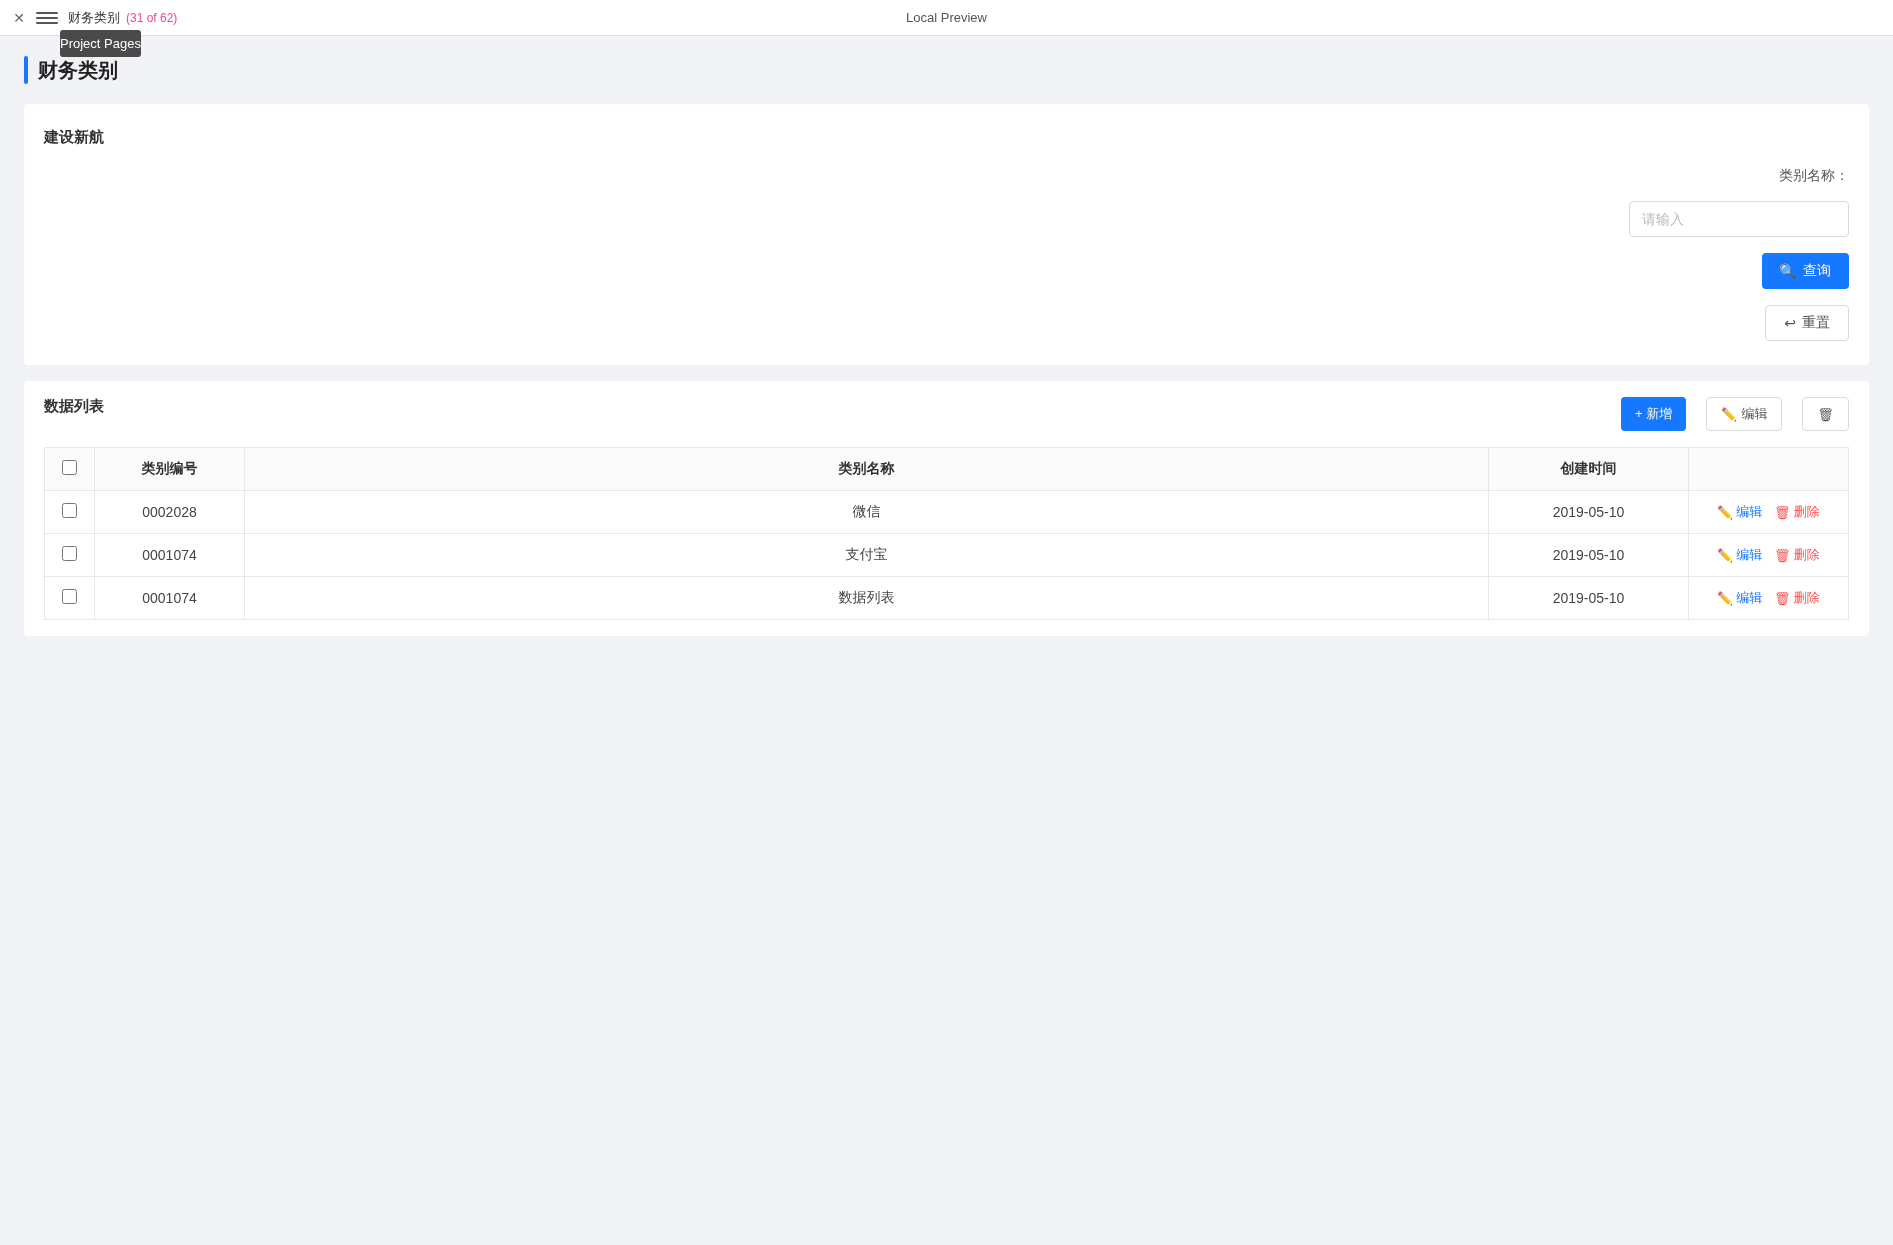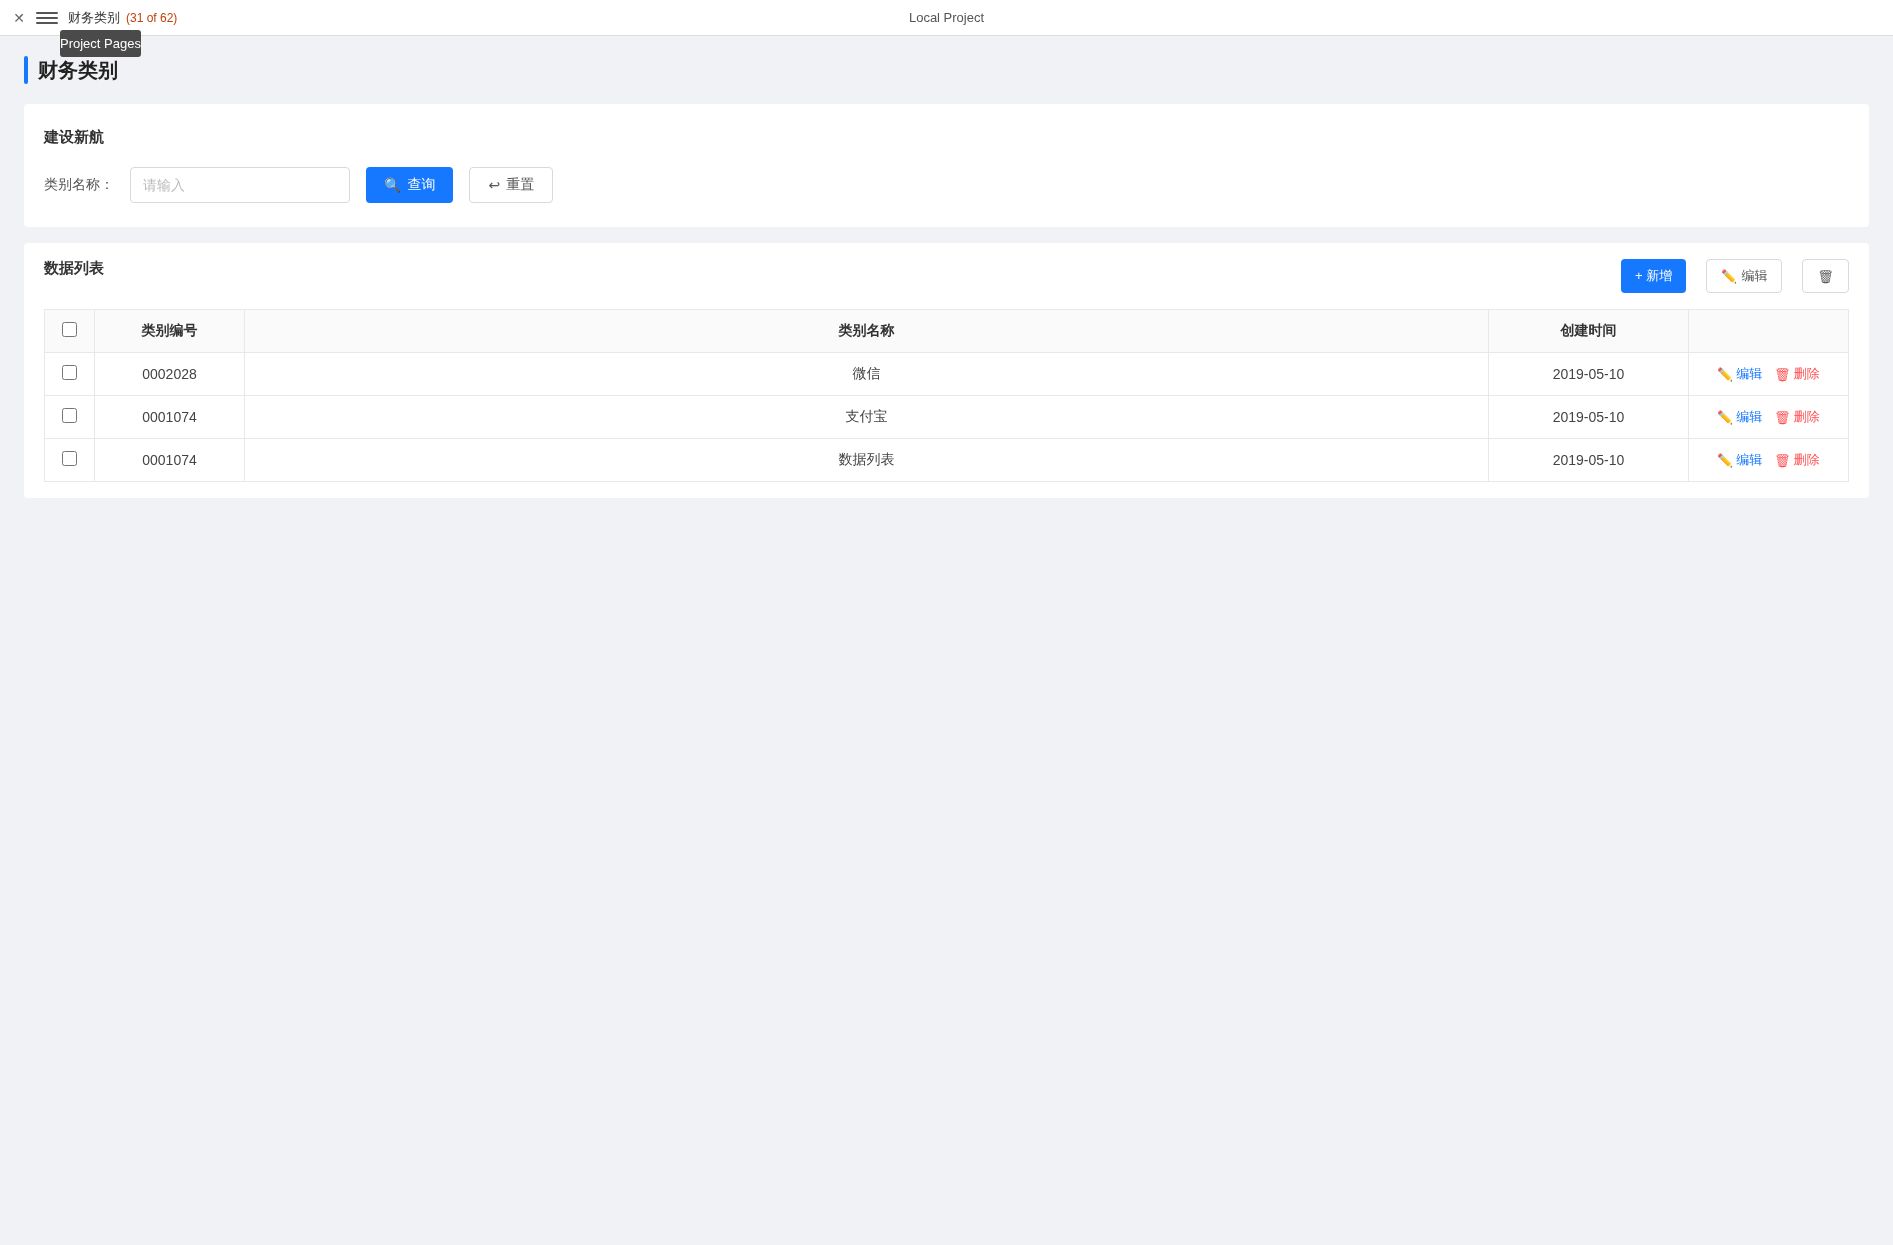--- a/index.html
+++ b/index.html
@@ -51,21 +51,21 @@
       display: flex;
       align-items: center;
       gap: 6px;
     }
     .tab-label {
       font-size: 13px;
       color: #333;
     }
     .tab-count {
       font-size: 12px;
-      color: #c2410c;
+      color: #ec4899;
     }
     .title-bar-center {
       position: absolute;
       left: 50%;
       transform: translateX(-50%);
       font-size: 13px;
       color: #555;
     }
 
     
@@ -115,22 +115,23 @@
       margin-bottom: 16px;
     }
     .filter-section-title {
       font-size: 15px;
       font-weight: 600;
       color: #333;
       margin-bottom: 20px;
     }
     .filter-row {
       display: flex;
-      align-items: center;
+      align-items: flex-end;
       gap: 16px;
+      flex-direction: column;
     }
     .filter-label {
       font-size: 14px;
       color: #555;
       white-space: nowrap;
     }
     .filter-input {
       width: 220px;
       height: 36px;
       border: 1px solid #d9d9d9;
@@ -303,21 +304,21 @@
   <div class="title-bar-close">✕</div>
   <div class="title-bar-menu">
     <span></span>
       <span></span>
       <span></span>
   </div>
   <div class="title-bar-tab">
     <span class="tab-label">财务类别</span>
     <span class="tab-count">(31 of 62)</span>
   </div>
-  <div class="title-bar-center">Local Project</div>
+  <div class="title-bar-center">Local Preview</div>
 </div>
 
 <div class="project-pages-tooltip">
   <span>Project Pages</span>
 </div>
 
 <div class="main-content">
 
   <div class="page-title-wrapper">
     <div class="page-title-bar"></div>

